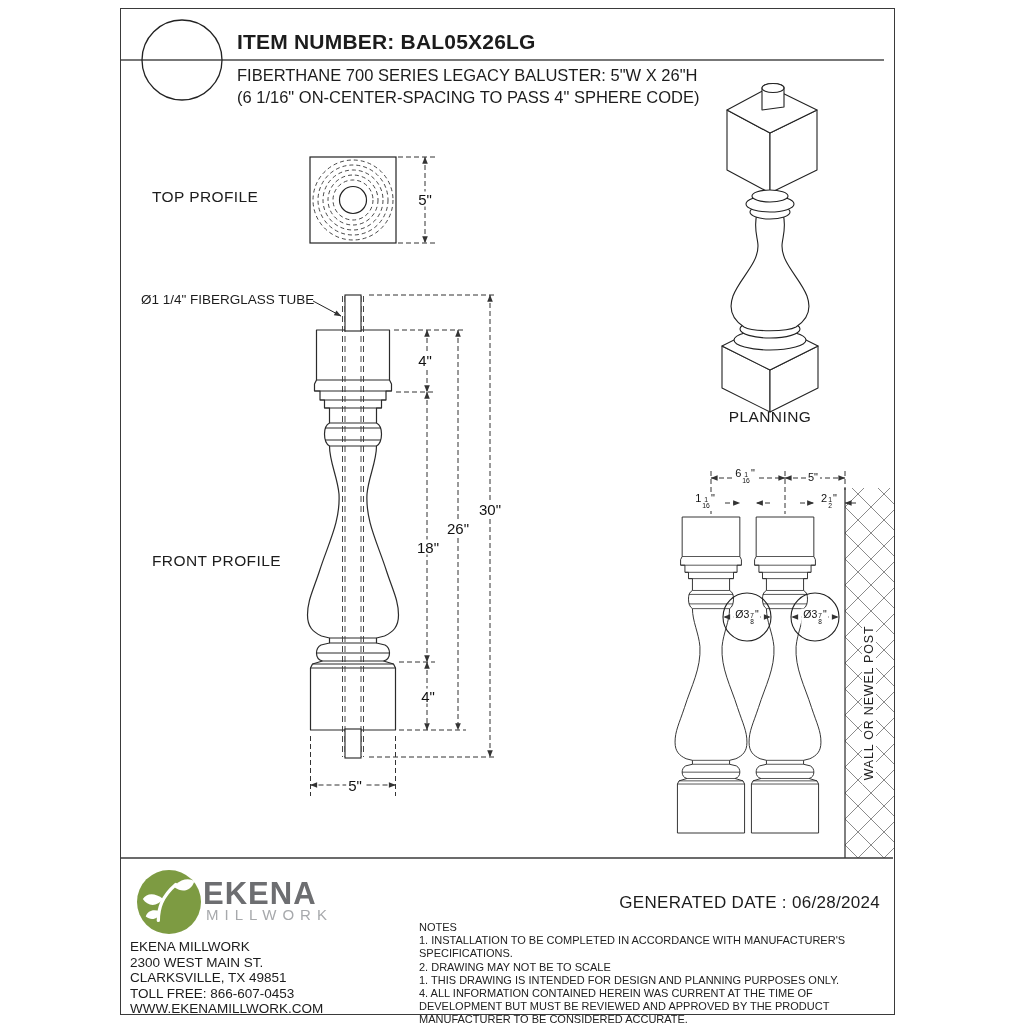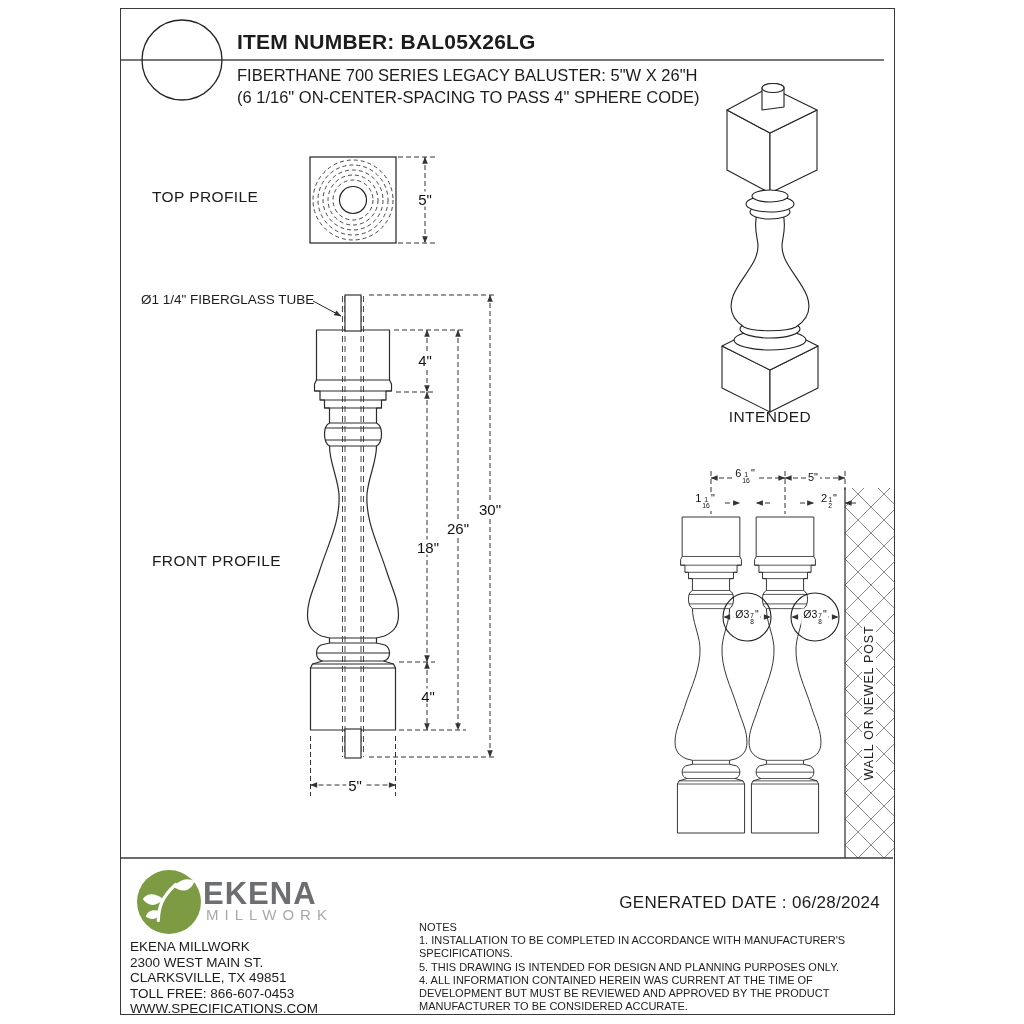--- a/index.html
+++ b/index.html
@@ -172,21 +172,21 @@
   </svg>
 
   <div class="page-border"></div>
 
   <div class="lbl item-number">ITEM NUMBER: BAL05X26LG</div>
   <div class="lbl desc1">FIBERTHANE 700 SERIES LEGACY BALUSTER: 5"W X 26"H</div>
   <div class="lbl desc2">(6 1/16" ON-CENTER-SPACING TO PASS 4" SPHERE CODE)</div>
 
   <div class="lbl view-label" style="left:152px;top:188px;">TOP PROFILE</div>
   <div class="lbl view-label" style="left:152px;top:552px;">FRONT PROFILE</div>
-  <div class="lbl view-label" style="left:700px;top:408px;width:140px;text-align:center;">INTENDED</div>
+  <div class="lbl view-label" style="left:700px;top:408px;width:140px;text-align:center;">PLANNING</div>
 
   <div class="lbl tube-callout">Ø1 1/4" FIBERGLASS TUBE</div>
   <div class="dim-label" style="left:425px;top:199px;">5"</div>
   <div class="dim-label" style="left:425px;top:360px;">4"</div>
   <div class="dim-label" style="left:428px;top:547px;">18"</div>
   <div class="dim-label" style="left:458px;top:528px;">26"</div>
   <div class="dim-label" style="left:490px;top:509px;">30"</div>
   <div class="dim-label" style="left:428px;top:696px;">4"</div>
   <div class="dim-label" style="left:355px;top:785px;">5"</div>
 
@@ -224,24 +224,25 @@
     </svg>
   </div>
   <div class="lbl brand" id="brandName" style="color: rgb(109, 110, 113);">EKENA</div>
   <div class="lbl brand-sub" id="brandSub" style="color: rgb(167, 169, 172);">MILLWORK</div>
 
   <div class="lbl address">
     <div>EKENA MILLWORK</div>
     <div>2300 WEST MAIN ST.</div>
     <div>CLARKSVILLE, TX 49851</div>
     <div>TOLL FREE: 866-607-0453</div>
-    <div>WWW.SPECIFICATIONS.COM</div>
+    <div>WWW.EKENAMILLWORK.COM</div>
   </div>
 
   <div class="notes">
     <div>NOTES</div>
     <div>1. INSTALLATION TO BE COMPLETED IN ACCORDANCE WITH MANUFACTURER'S SPECIFICATIONS.</div>
-    <div>5. THIS DRAWING IS INTENDED FOR DESIGN AND PLANNING PURPOSES ONLY.</div>
+    <div>2. DRAWING MAY NOT BE TO SCALE</div>
+    <div>1. THIS DRAWING IS INTENDED FOR DESIGN AND PLANNING PURPOSES ONLY.</div>
     <div>4. ALL INFORMATION CONTAINED HEREIN WAS CURRENT AT THE TIME OF DEVELOPMENT BUT MUST BE REVIEWED AND APPROVED BY THE PRODUCT MANUFACTURER TO BE CONSIDERED ACCURATE.</div>
 
   </div>
 
 </div>
 
 </body></html>

